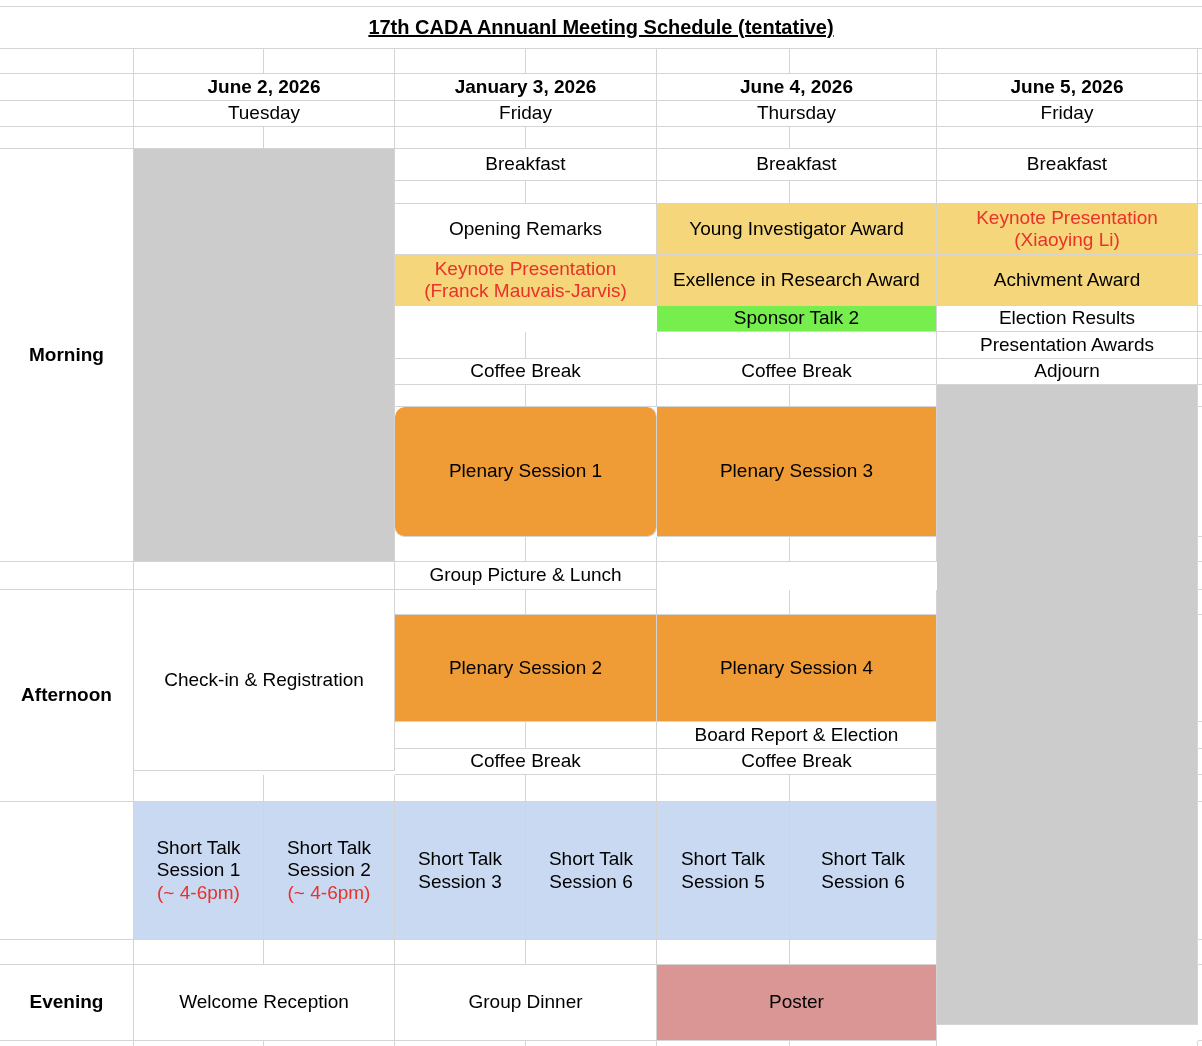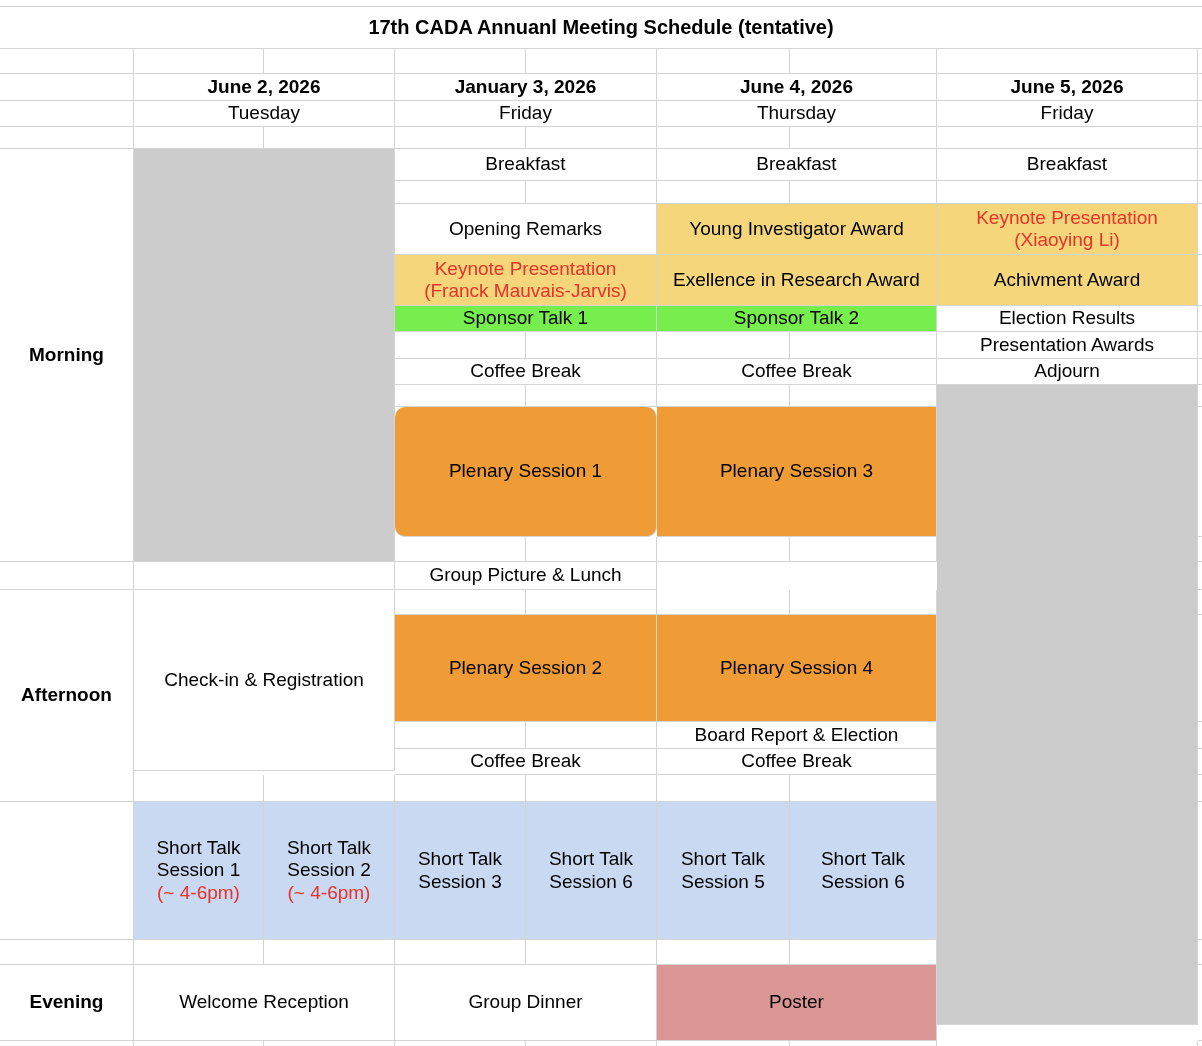--- a/index.html
+++ b/index.html
@@ -1,21 +1,21 @@
 <!DOCTYPE html>
 <html><head>
 <meta charset="utf-8">
 <style>
   html,body{margin:0;padding:0;background:#fff;}
   body{font-family:"Liberation Sans",sans-serif;}
   #sheet{position:relative;width:1202px;height:1046px;background:#fff;overflow:hidden;}
   .cell{position:absolute;box-sizing:border-box;border-right:1px solid #d4d4d4;border-bottom:1px solid #d4d4d4;
         display:flex;align-items:center;justify-content:center;text-align:center;
         font-size:19px;color:#000;line-height:1.18;padding:0 3px;overflow:hidden;}
-  .cell.nor{border-right:none;}
+  .cell.nor{border-right:none;text-decoration:underline;}
   .cell.nob{border-bottom:none;}
   .title{font-weight:bold;font-size:20px;}
   .bold{font-weight:bold;}
   .red{color:#e8322a;}
   .two-line{flex-direction:column;}
   .gray{background:#cccccc;}
   .yellow{background:#f5d67b;}
   .green{background:#76ee4e;}
   .orange{background:#ef9c37;}
   .blue{background:#c9d9f2;}
@@ -89,21 +89,20 @@
   <div class="cell nor" style="left:1198px;top:204px;width:4px;height:51px;"></div>
 
   <div class="cell yellow two-line" style="left:395px;top:255px;width:262px;height:51px;">
     <span class="red">Keynote Presentation</span>
     <span class="red">(Franck Mauvais-Jarvis)</span>
   </div>
   <div class="cell yellow" style="left:657px;top:255px;width:280px;height:51px;">Exellence in Research Award</div>
   <div class="cell yellow" style="left:937px;top:255px;width:261px;height:51px;">Achivment Award</div>
   <div class="cell nor" style="left:1198px;top:255px;width:4px;height:51px;"></div>
 
-  <div class="cell green" style="left:395px;top:306px;width:262px;height:26px;">Sponsor Talk 1</div>
   <div class="cell green" style="left:657px;top:306px;width:280px;height:26px;">Sponsor Talk 2</div>
   <div class="cell" style="left:937px;top:306px;width:261px;height:26px;">Election Results</div>
   <div class="cell nor" style="left:1198px;top:306px;width:4px;height:26px;"></div>
 
   <div class="cell" style="left:395px;top:332px;width:131px;height:27px;"></div>
   <div class="cell" style="left:526px;top:332px;width:131px;height:27px;"></div>
   <div class="cell" style="left:657px;top:332px;width:133px;height:27px;"></div>
   <div class="cell" style="left:790px;top:332px;width:147px;height:27px;"></div>
   <div class="cell" style="left:937px;top:332px;width:261px;height:27px;">Presentation Awards</div>
   <div class="cell nor" style="left:1198px;top:332px;width:4px;height:27px;"></div>

